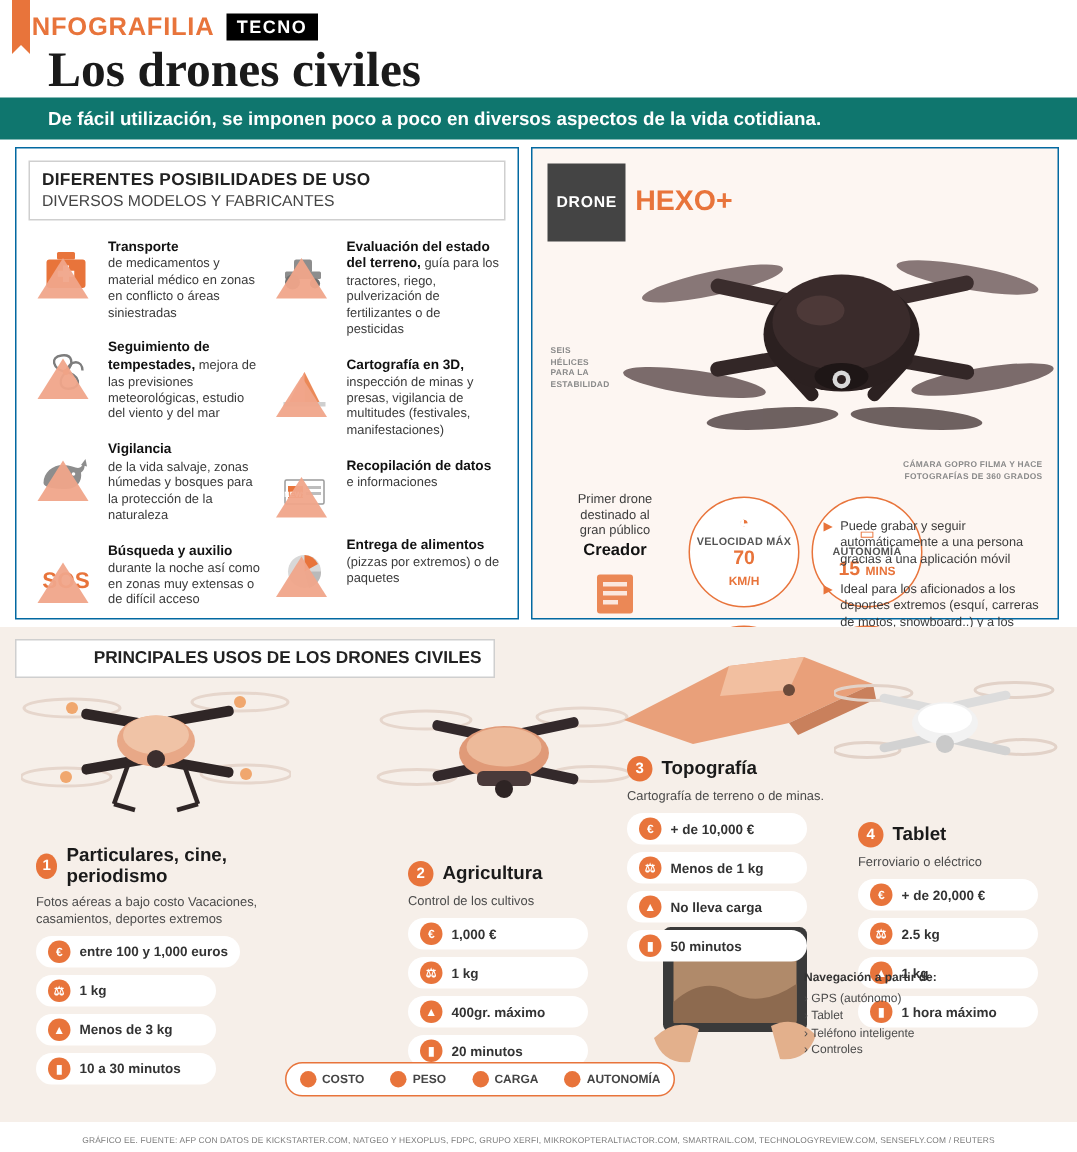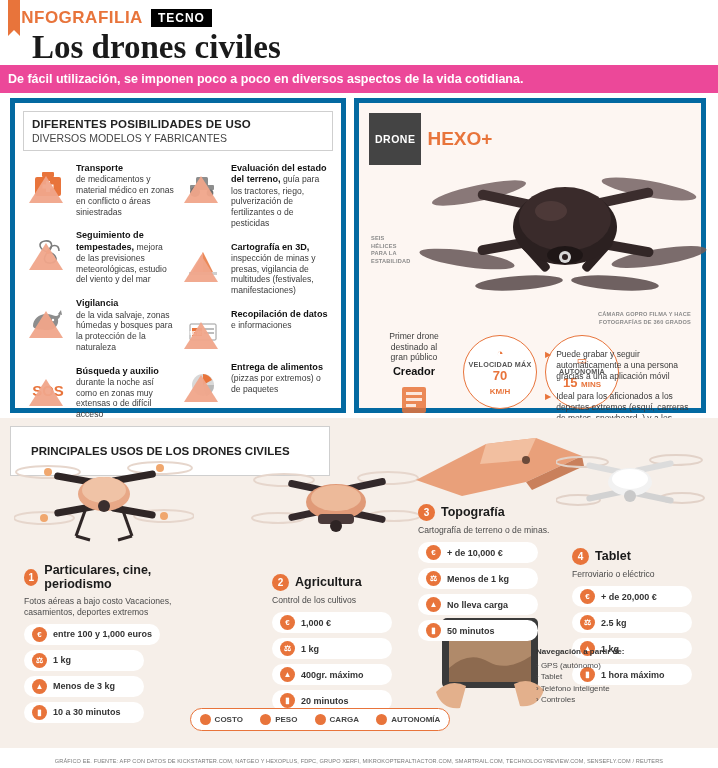--- a/index.html
+++ b/index.html
@@ -12,27 +12,27 @@
     overflow:hidden;
   }
   .page { position:relative; width:718px; height:768px; }
 
   
   .header { position:relative; height:90px; }
   .brand-row { display:flex; align-items:center; gap:8px; padding:8px 0 0 16px; }
   .brand { color:#E8743B; font-size:17px; font-weight:bold; letter-spacing:0.5px; }
   .brand-tag { background:#000000; color:#fff; font-size:12px; font-weight:bold; padding:2px 7px; letter-spacing:1px; }
   .title { font-family:"Liberation Serif", serif; font-size:33px; font-weight:bold; color:#1a1a1a; padding:2px 0 0 32px; line-height:1.05; }
-  .subbar { background:#ec4899; color:#fff; font-size:12.5px; font-weight:bold; padding:7px 0 7px 8px; }
+  .subbar { background:#0f766e; color:#fff; font-size:12.5px; font-weight:bold; padding:7px 0 7px 32px; }
   .bookmark { position:absolute; left:8px; top:0; width:12px; height:30px; background:#E8743B; }
   .bookmark:after { content:""; position:absolute; left:0; bottom:-6px; border-left:6px solid #E8743B; border-right:6px solid #E8743B; border-bottom:6px solid transparent; }
 
   
   .cols { display:flex; gap:8px; padding:8px 10px 0 10px; }
-  .panel { border:5px solid #0369a1; background:#fff; }
+  .panel { border:1px solid #0369a1; background:#fff; }
   .left-panel { width:336px; height:315px; position:relative; }
   .right-panel { width:352px; height:315px; position:relative; background:#fdf6f2; }
 
   .panel-hd { border:1px solid #cfcfcf; margin:8px; padding:6px 8px; }
   .panel-hd h3 { margin:0; font-size:11.5px; font-weight:bold; color:#222; letter-spacing:0.2px; }
   .panel-hd h4 { margin:2px 0 0 0; font-size:10.5px; font-weight:normal; color:#444; }
 
   .uses-grid { display:flex; padding:0 8px; }
   .uses-col { width:50%; }
   .use { display:flex; gap:7px; padding:4px 4px 9px 4px; }
@@ -68,21 +68,21 @@
   .spec-c .val small { font-size:8px; }
   .spec-c .ico { font-size:11px; color:#E8743B; line-height:1; margin-bottom:1px; }
 
   .bullets { position:absolute; right:8px; top:246px; width:148px; font-size:8.5px; line-height:1.3; color:#3a3a3a; }
   .bullets .b { display:flex; gap:5px; margin-bottom:9px; }
   .bullets .arrow { color:#E8743B; font-size:8px; line-height:1.4; }
 
   
   .bottom { position:absolute; left:0; top:418px; width:718px; height:330px; background:#F6EFE9; }
   .bottom-hd { margin:8px 10px 0 10px; border:1px solid #cfcfcf; background:#fff; padding:6px 8px; width:320px; }
-  .bottom-hd h3 { margin:12px; font-size:11.5px; font-weight:bold; color:#222; }
+  .bottom-hd h3 { margin:0; font-size:11.5px; font-weight:bold; color:#222;text-align:right; }
 
   .num { width:17px; height:17px; border-radius:50%; background:#E8743B; color:#fff; font-size:10px; font-weight:bold; display:flex; align-items:center; justify-content:center; }
   .blk-title { display:flex; align-items:center; gap:6px; }
   .blk-title h4 { margin:0; font-size:12.5px; font-weight:bold; color:#1a1a1a; line-height:1.1; }
   .blk-sub { font-size:8.6px; color:#4a4a4a; line-height:1.3; margin:4px 0 6px 0; }
 
   .pill { display:flex; align-items:center; gap:6px; background:#fff; border-radius:11px; padding:3px 8px; margin-bottom:5px; font-size:9px; font-weight:bold; color:#333; width:max-content; min-width:120px; }
   .pill .dot { width:15px; height:15px; border-radius:50%; background:#E8743B; color:#fff; font-size:8px; display:flex; align-items:center; justify-content:center; }
 
   .blk { position:absolute; }

